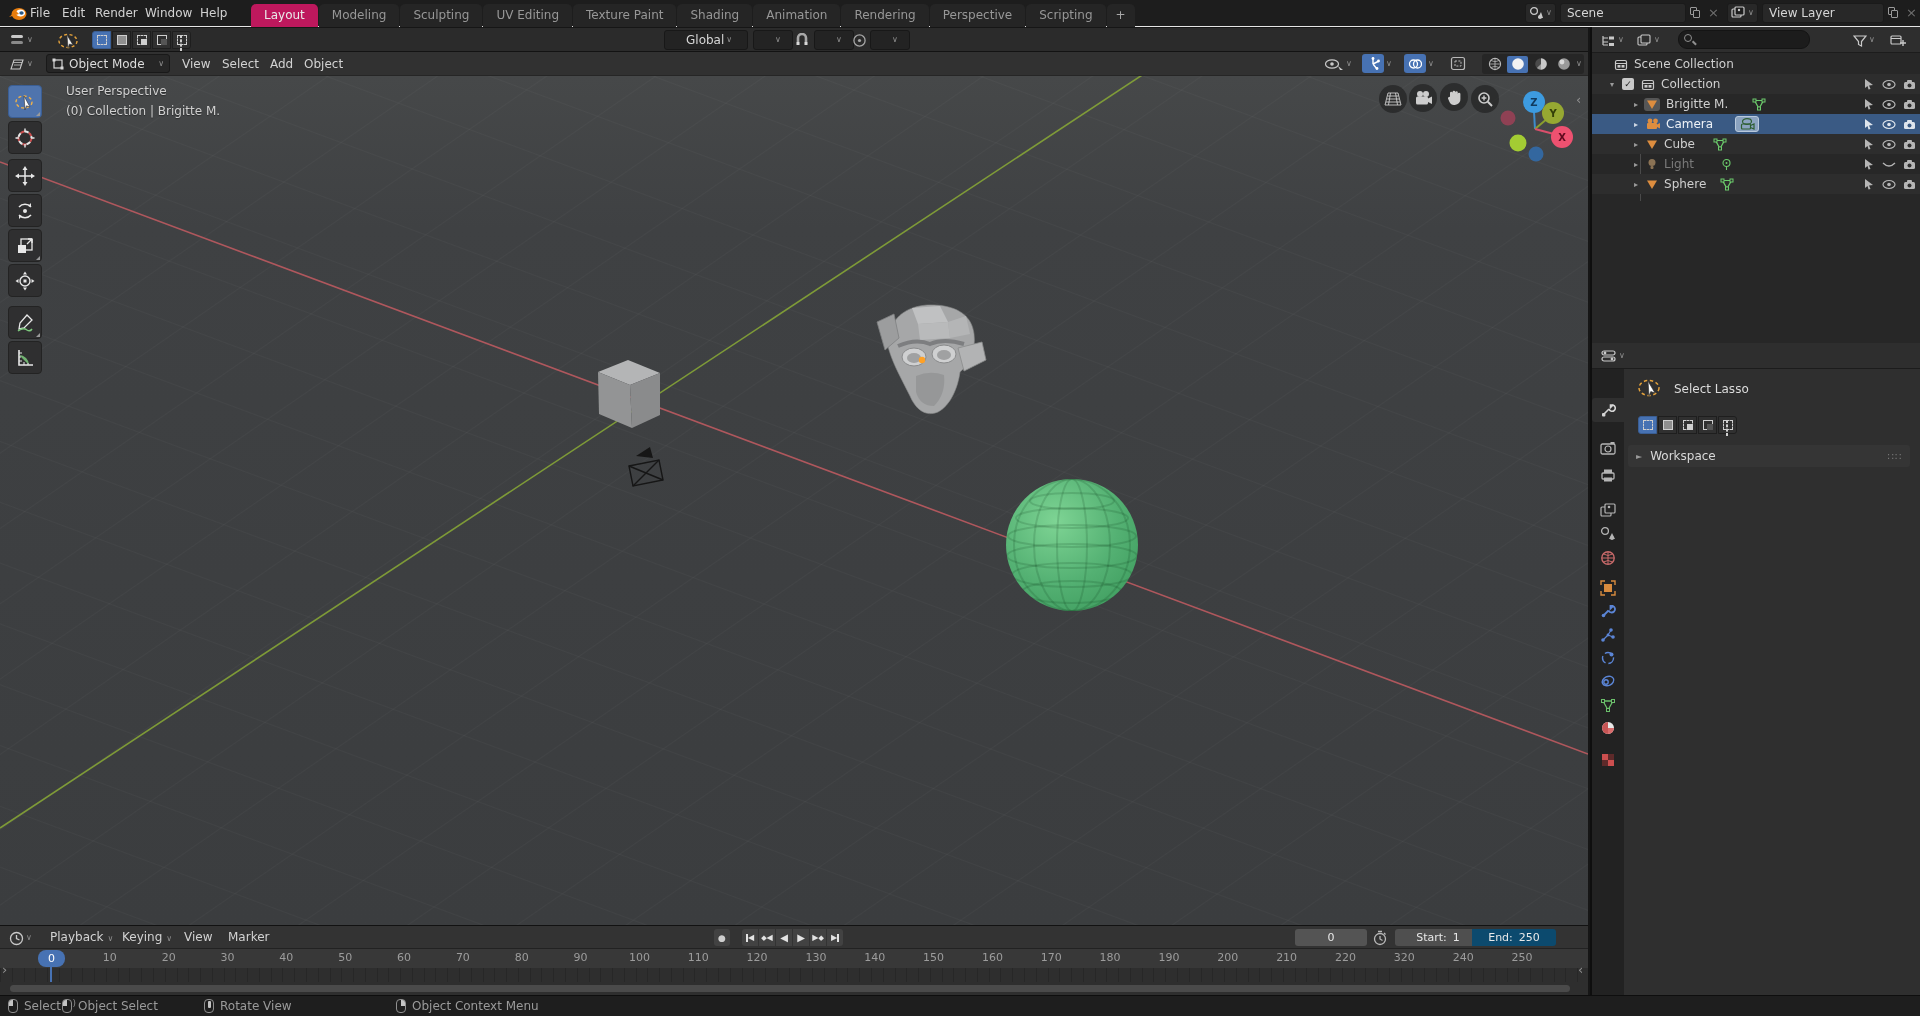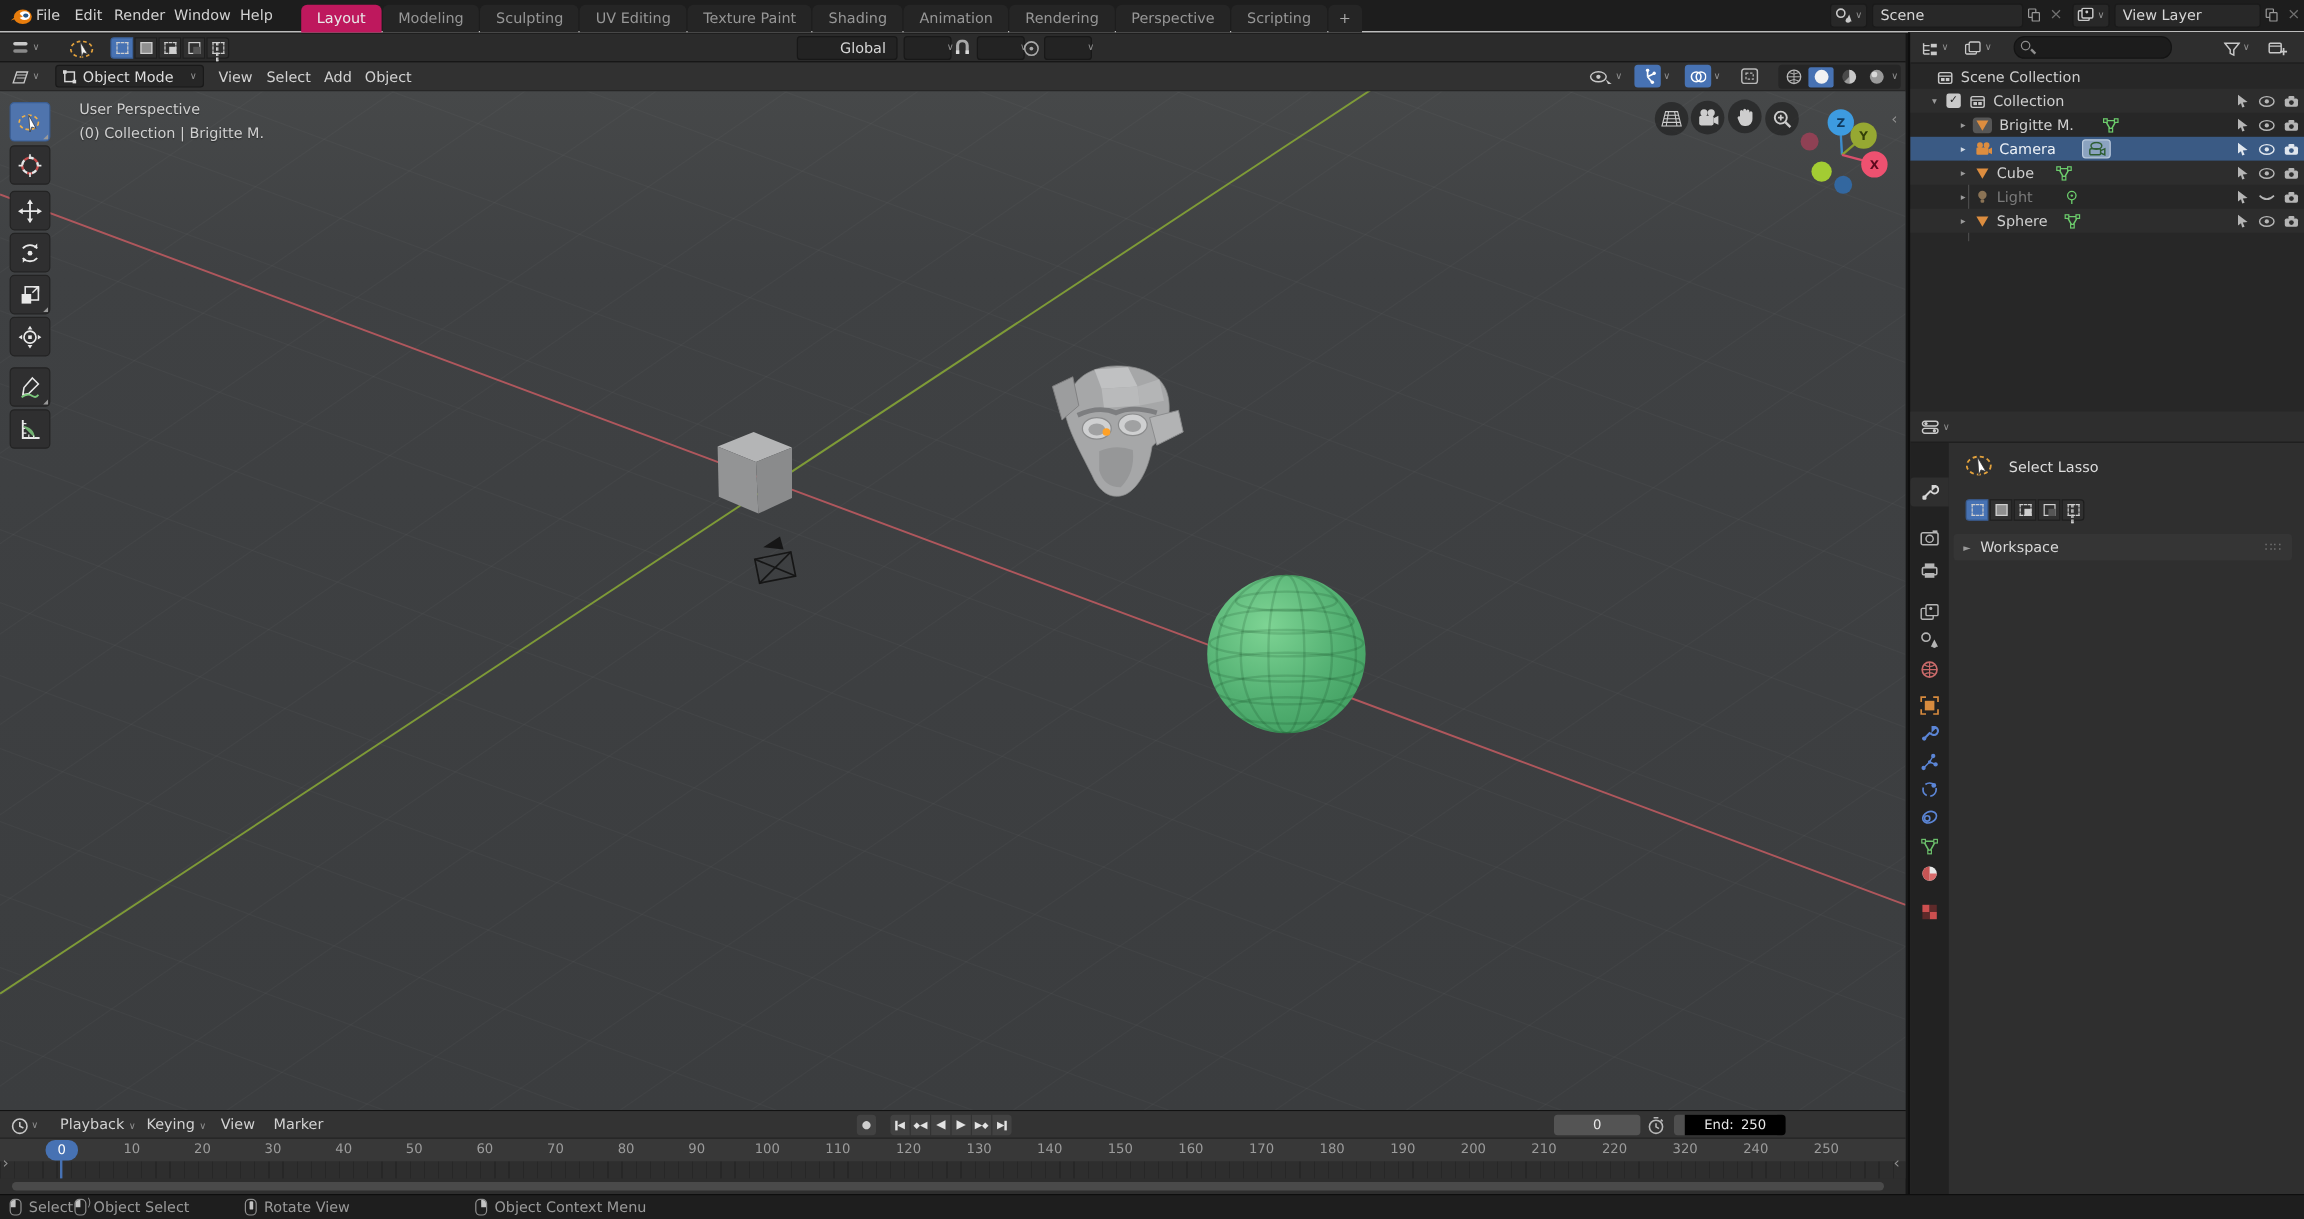--- a/index.html
+++ b/index.html
@@ -25,21 +25,21 @@
   .copyic i:first-child{left:0;top:0}.copyic i:last-child{left:3px;top:3px;background:#1d1d1d}
   
   #toolrow{position:absolute;left:0;top:28px;width:1588px;height:24px;background:#2b2b2b;border-bottom:1px solid #131313}
   .modegrp{position:absolute;display:flex;gap:1px}
   .modebtn{width:19px;height:18px;background:#303030;border:1px solid #1e1e1e;display:flex;align-items:center;justify-content:center;position:relative}
   .modebtn:first-child{border-radius:3px 0 0 3px}.modebtn:last-child{border-radius:0 3px 3px 0}
   .modebtn.on{background:#4772b3;border-color:#38movies}
   .modebtn.on{background:#4772b3;border-color:#3a5e94}
   .dsq{width:10px;height:10px;border:1px dashed #cfcfcf}
   .fsq{position:absolute;width:6px;height:6px;background:#cfcfcf;right:3px;bottom:3px}
-  .pill{position:absolute;top:2px;height:20px;background:#232323;border:1px solid #181818;border-radius:3px;display:flex;align-items:center;gap:16px;padding:0 19px;color:#d6d6d6}
+  .pill{position:absolute;top:2px;height:20px;background:#232323;border:1px solid #181818;border-radius:3px;display:flex;align-items:center;gap:2px;padding:0 19px;color:#d6d6d6}
   
   #vphead{position:absolute;left:0;top:52px;width:1588px;height:24px;background:#313131;border-bottom:1px solid #262626}
   .hmenu{position:absolute;top:5px;color:#d2d2d2}
   .objmode{position:absolute;left:46px;top:2px;width:124px;height:19px;background:#262626;border:1px solid #191919;border-radius:3px;display:flex;align-items:center;gap:5px;padding:0 5px;color:#dcdcdc}
   .hdicon{position:absolute;top:2px;height:19px;display:flex;align-items:center;gap:2px;padding:0 2px;border-radius:3px}
   .bluebtn{background:#4772b3;border-radius:3px;width:22px;height:19px;display:flex;align-items:center;justify-content:center}
   .shadegrp{position:absolute;top:2px;display:flex;align-items:center;background:#262626;border-radius:3px;padding:0 2px;height:20px;gap:2px}
   .shbtn{width:21px;height:17px;border-radius:2px;display:flex;align-items:center;justify-content:center}
   .shbtn.on{background:#4772b3}
   
@@ -537,21 +537,21 @@
 
       <div class="tfield" style="left:1295px;width:72px">0</div>
       <svg class="abs" style="left:1372px;top:4px" width="16" height="16">
         <circle cx="8" cy="9" r="5.5" fill="none" stroke="#b9b9b9" stroke-width="1.3"></circle>
         <path d="M8,6 L8,9 L10.5,10.5 M6,1.5 L10,1.5 M12,3 L13.5,4.5" stroke="#b9b9b9" stroke-width="1.3" fill="none"></path>
       </svg>
       <div class="tfield" style="left:1395px;width:86px;border-radius:3px 0 0 3px;background:#4f4f4f">
         <span>Start:</span>
           <span>1</span>
       </div>
-      <div class="tfield" style="left:1404px;width:84px;border-radius:0 3px 3px 0;background:#000000">
+      <div class="tfield" style="left:1472px;width:84px;border-radius:0 3px 3px 0;background:#0c4a6e">
         <span>End:</span>
           <span>250</span>
       </div>
     </div>
 
     <div id="ruler">
       <div class="framebadge">0</div>
     <span class="tick" style="left: 109.84px;">10</span>
         <span class="tick" style="left: 168.68px;">20</span>
         <span class="tick" style="left: 227.52px;">30</span>

